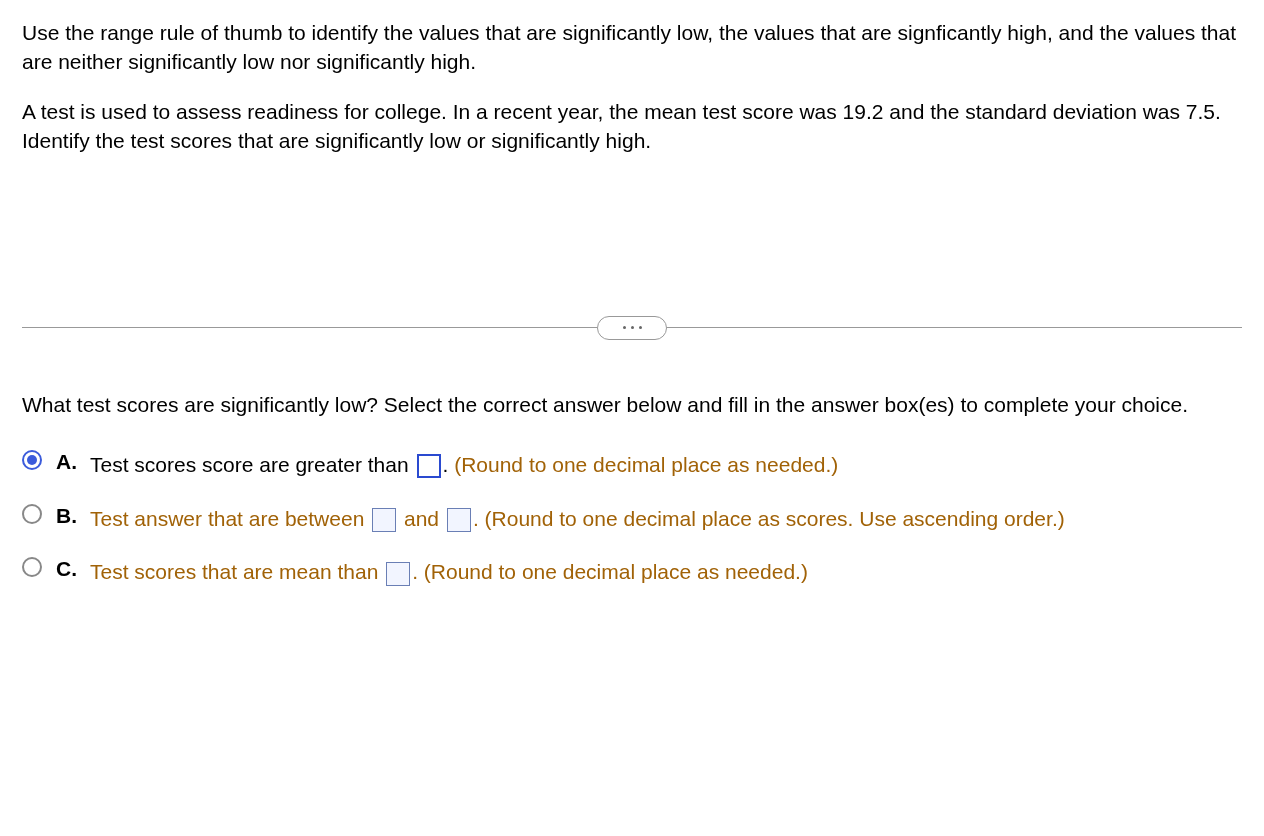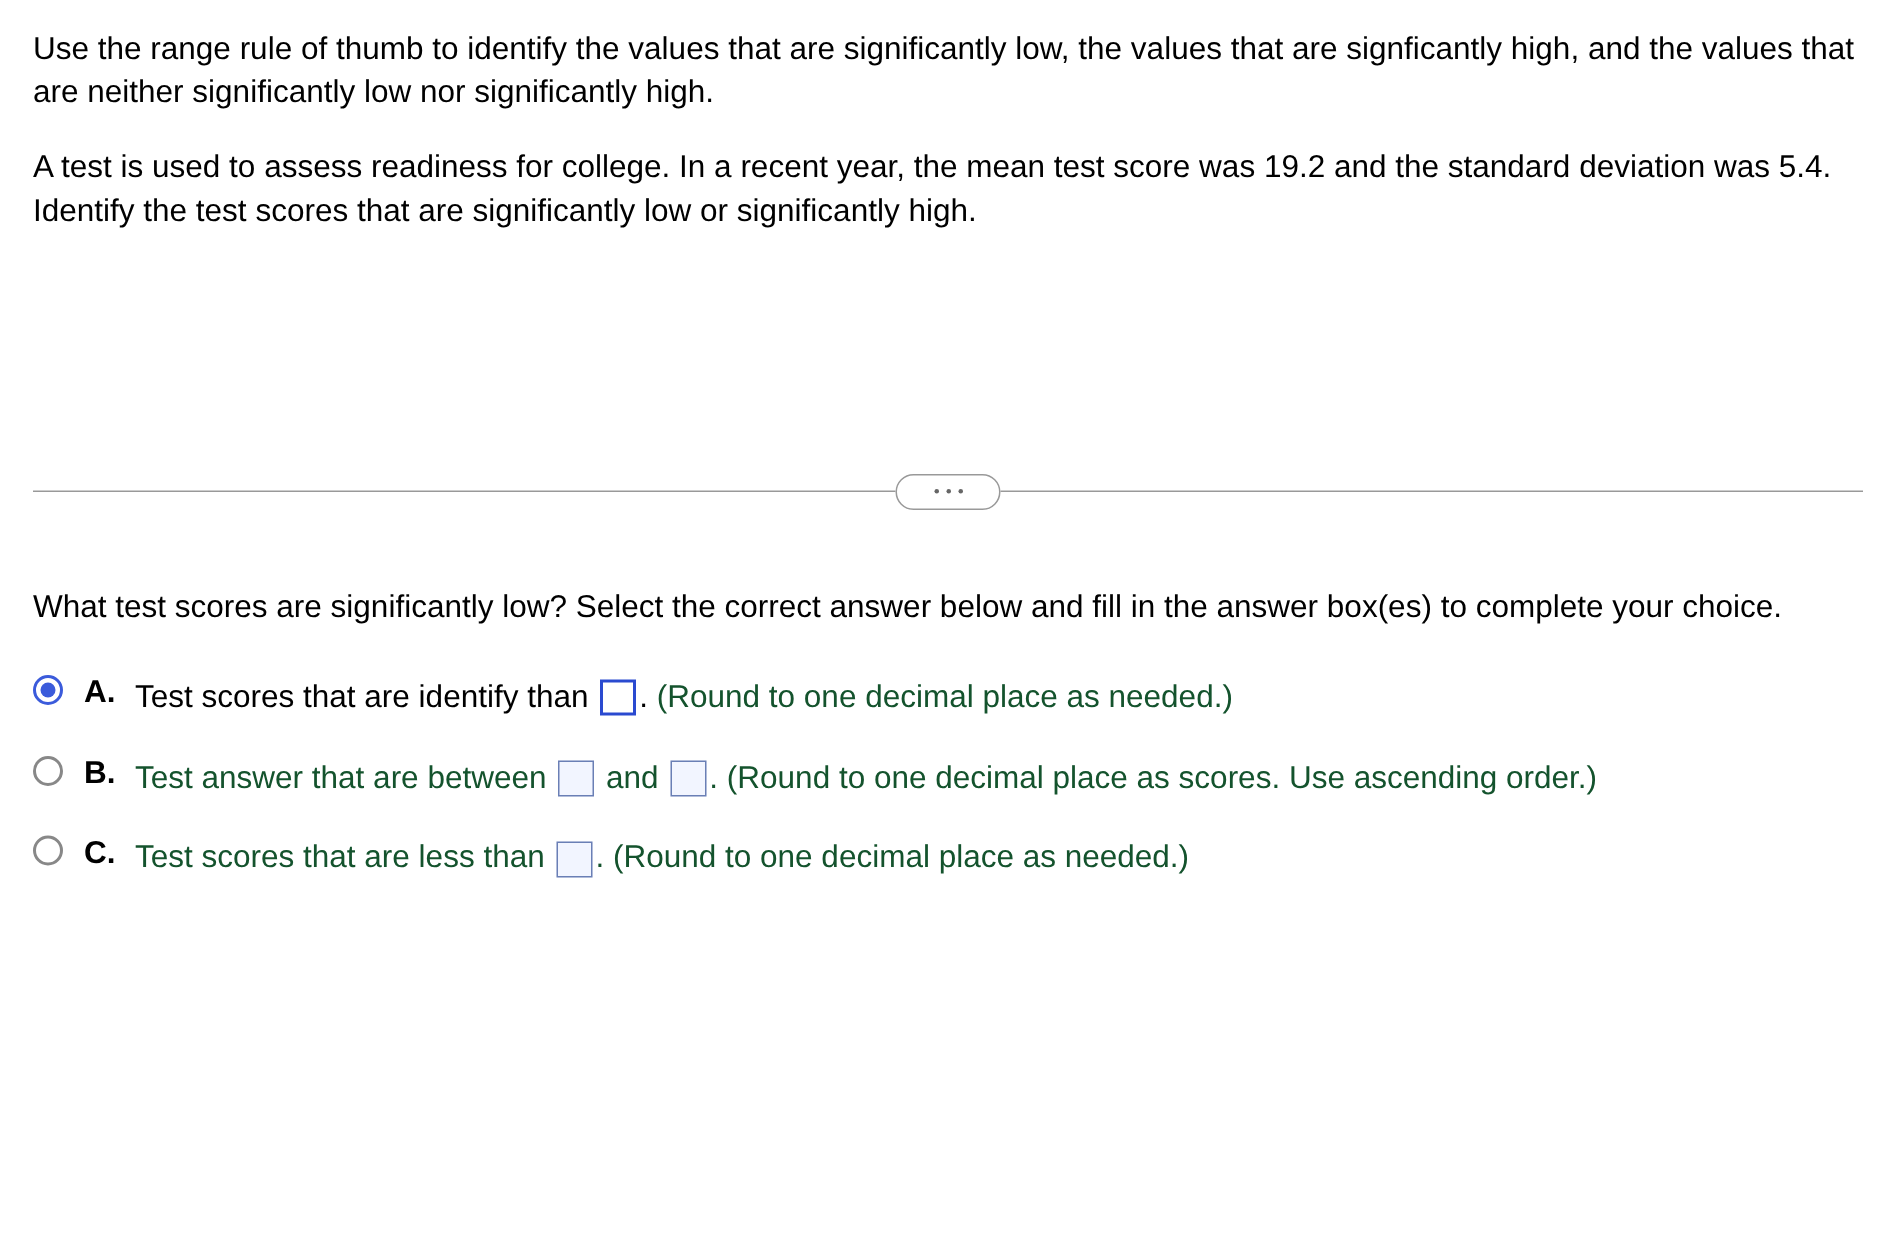--- a/index.html
+++ b/index.html
@@ -87,21 +87,21 @@
       font-weight: bold;
       margin-right: 12px;
       min-width: 22px;
       flex-shrink: 0;
     }
     .option-body {
       flex: 1;
       line-height: 1.7;
     }
     .hint {
-      color: #14532d;
+      color: #a16207;
       text-align: right;
     }
     .answer-box {
       display: inline-block;
       width: 24px;
       height: 24px;
       border: 1px solid #6a7fb5;
       background: #f2f5ff;
       vertical-align: middle;
       margin: 0 2px;
@@ -110,49 +110,49 @@
     .answer-box.active {
       border: 2px solid #2a4ad0;
       background: #fff;
     }
   </style>
 </head>
 <body>
 
 <div class="question-text">Use the range rule of thumb to identify the values that are significantly low, the values that are signficantly high, and the values that are neither significantly low nor significantly high.</div>
 
-<div class="scenario-text">A test is used to assess readiness for college. In a recent year, the mean test score was 19.2 and the standard deviation was 5.4. Identify the test scores that are significantly low or significantly high.</div>
+<div class="scenario-text">A test is used to assess readiness for college. In a recent year, the mean test score was 19.2 and the standard deviation was 7.5. Identify the test scores that are significantly low or significantly high.</div>
 
 <div class="divider-wrap">
   <div class="divider-line"></div>
   <div class="divider-pill">
     <span class="dot"></span>
     <span class="dot"></span>
     <span class="dot"></span>
   </div>
   <div class="divider-line"></div>
 </div>
 
 <div class="prompt-text">What test scores are significantly low? Select the correct answer below and fill in the answer box(es) to complete your choice.</div>
 
 <div class="option">
   <div class="radio selected"></div>
   <div class="option-letter">A.</div>
   <div class="option-body">
-    <span>Test scores that are identify than </span><span class="answer-box active"></span><span>. </span><span class="hint">(Round to one decimal place as needed.)</span>
+    <span>Test scores score are greater than </span><span class="answer-box active"></span><span>. </span><span class="hint">(Round to one decimal place as needed.)</span>
   </div>
 </div>
 
 <div class="option">
   <div class="radio unselected"></div>
   <div class="option-letter">B.</div>
   <div class="option-body">
     <span class="hint"><span>Test answer that are between </span><span class="answer-box"></span><span> and </span><span class="answer-box"></span><span>. </span><span>(Round to one decimal place as scores. Use ascending order.)</span></span>
   </div>
 </div>
 
 <div class="option">
   <div class="radio unselected"></div>
   <div class="option-letter">C.</div>
   <div class="option-body">
-    <span class="hint"><span>Test scores that are less than </span><span class="answer-box"></span><span>. </span><span>(Round to one decimal place as needed.)</span></span>
+    <span class="hint"><span>Test scores that are mean than </span><span class="answer-box"></span><span>. </span><span>(Round to one decimal place as needed.)</span></span>
   </div>
 </div>
 
 </body></html>

